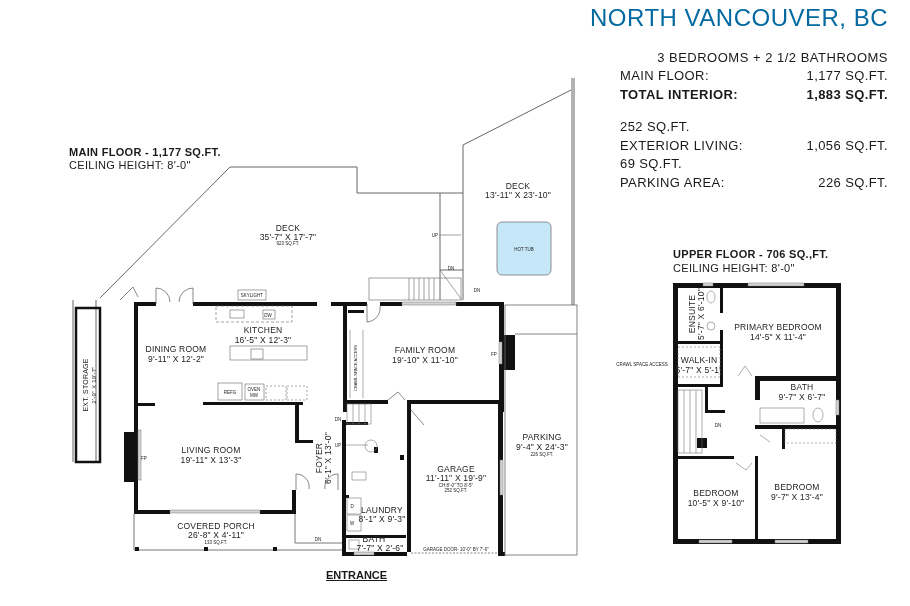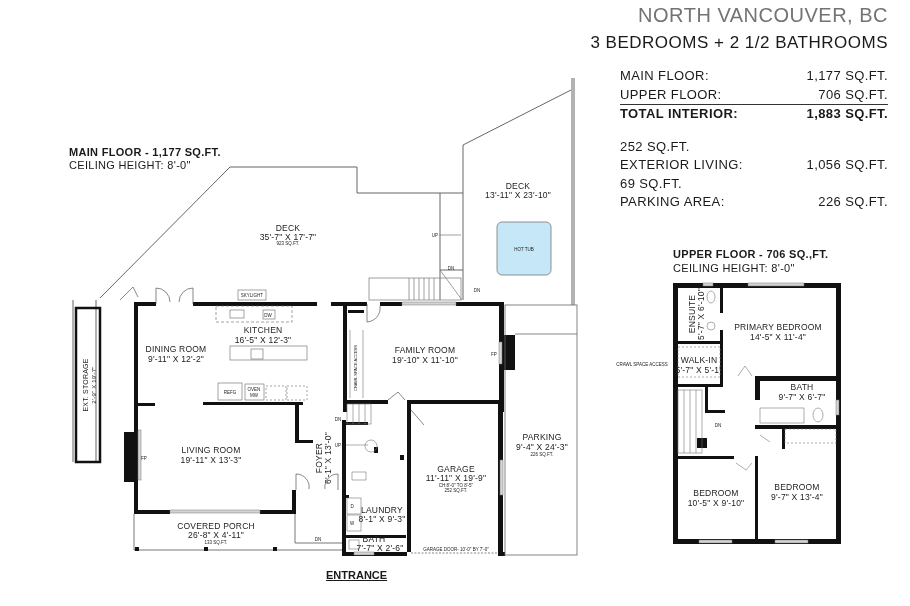--- a/index.html
+++ b/index.html
@@ -1,19 +1,19 @@
 <!DOCTYPE html>
 <html><head>
 <meta charset="utf-8">
 <style>
   html,body{margin:0;padding:0;background:#fff;}
   body{width:910px;height:606px;position:relative;overflow:hidden;font-family:"Liberation Sans","DejaVu Sans",sans-serif;color:#1a1a1a;}
   .abs{position:absolute;}
-  .title{right:22px;top:4px;font-size:20px;letter-spacing:0.5px;color:#737373;}
-  .subtitle{right:22px;top:33px;font-size:17px;letter-spacing:0.5px;}
+  .title{right:22px;top:4px;font-size:24px;letter-spacing:0.5px;color:#0369a1;}
+  .subtitle{right:22px;top:50px;font-size:13px;letter-spacing:0.5px;}
   .stats{left:620px;top:67px;width:268px;font-size:13px;letter-spacing:0.4px;}
   .stat-row{display:flex;justify-content:space-between;height:18.5px;line-height:18px;}
   .stat-row.underline{border-bottom:1px solid #333;}
   .stat-row.bold{font-weight:bold;}
   .gap{height:14px;}
   .floor-head{font-size:11px;font-weight:bold;letter-spacing:0.3px;}
   .floor-sub{font-size:11px;letter-spacing:0.3px;}
   svg{position:absolute;left:0;top:0;}
   svg text{font-family:"Liberation Sans","DejaVu Sans",sans-serif;fill:#222;}
   .rl{font-size:8.5px;text-anchor:middle;letter-spacing:0.2px;}
@@ -24,24 +24,20 @@
 </head>
 <body>
 
 <div class="abs title">NORTH VANCOUVER, BC</div>
 <div class="abs subtitle">3 BEDROOMS + 2 1/2 BATHROOMS</div>
 
 <div class="abs stats">
   <div class="stat-row">
       <span>MAIN FLOOR:</span>
       <span>1,177 SQ.FT.</span>
-    </div>
-  <div class="stat-row underline">
-      <span>UPPER FLOOR:</span>
-      <span>706 SQ.FT.</span>
     </div>
   <div class="stat-row bold">
       <span>TOTAL INTERIOR:</span>
       <span>1,883 SQ.FT.</span>
     </div>
   <div class="gap"></div>
   <div class="stat-row">
       <span>252 SQ.FT.</span>
     </div>
   <div class="stat-row">

